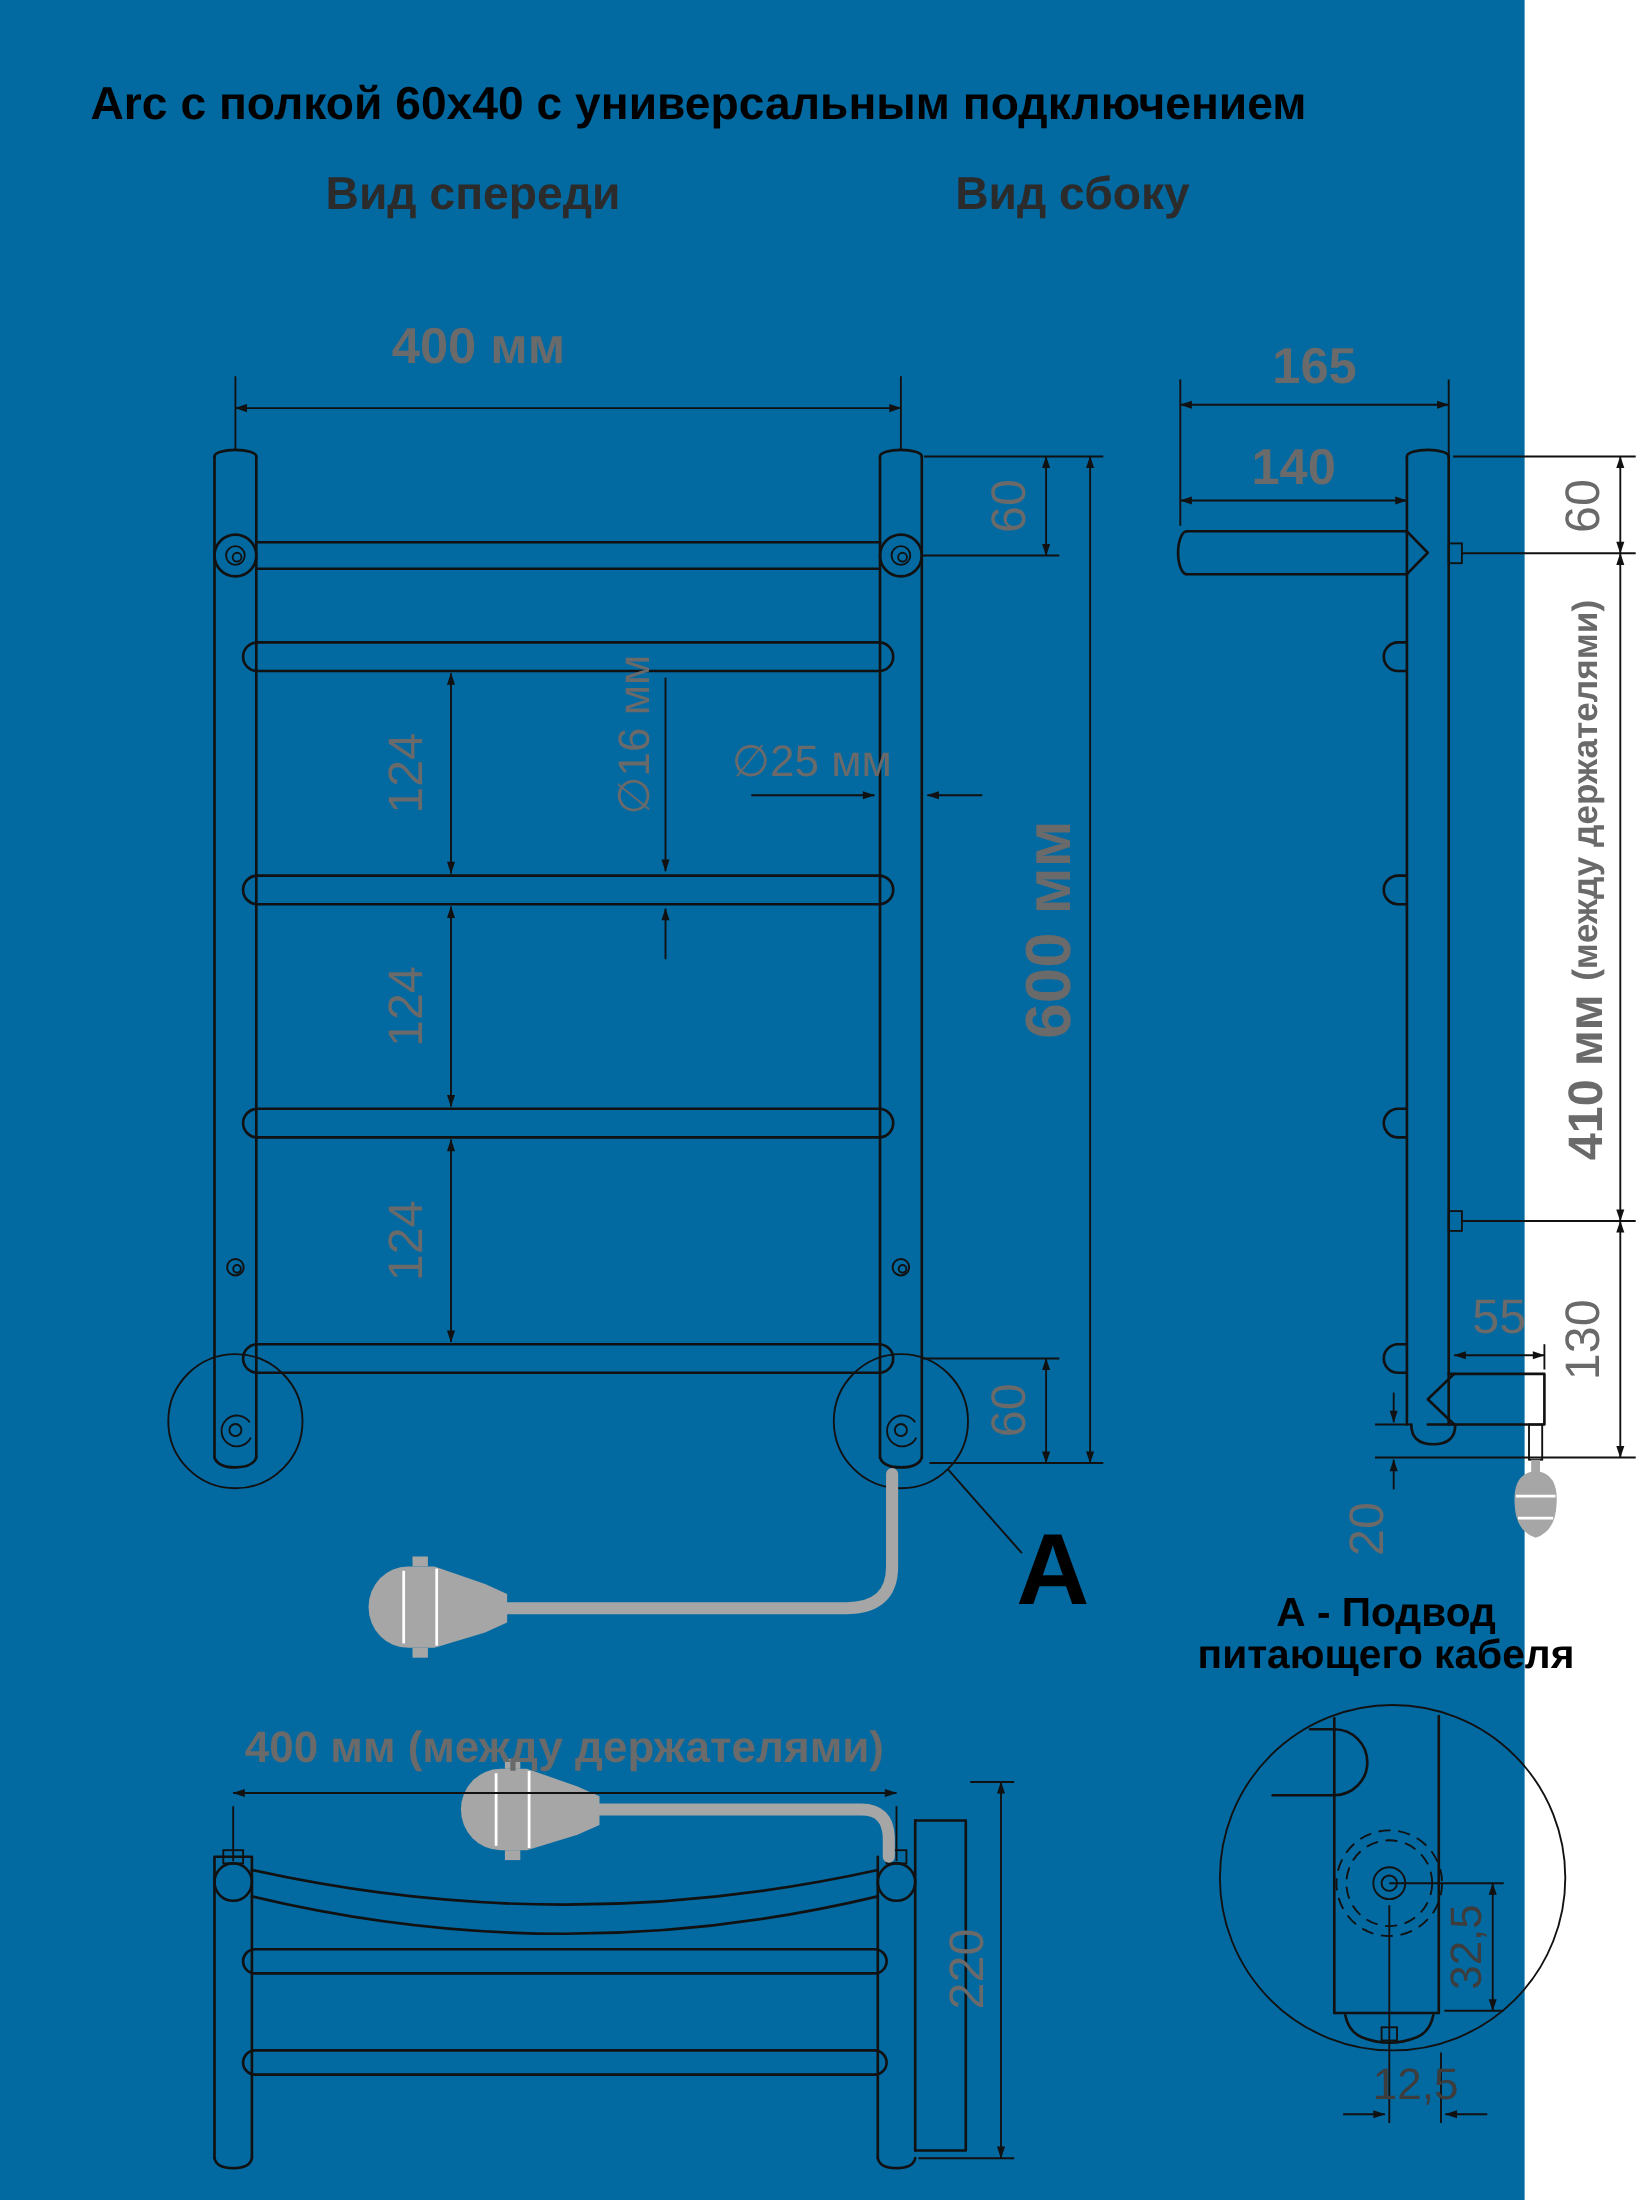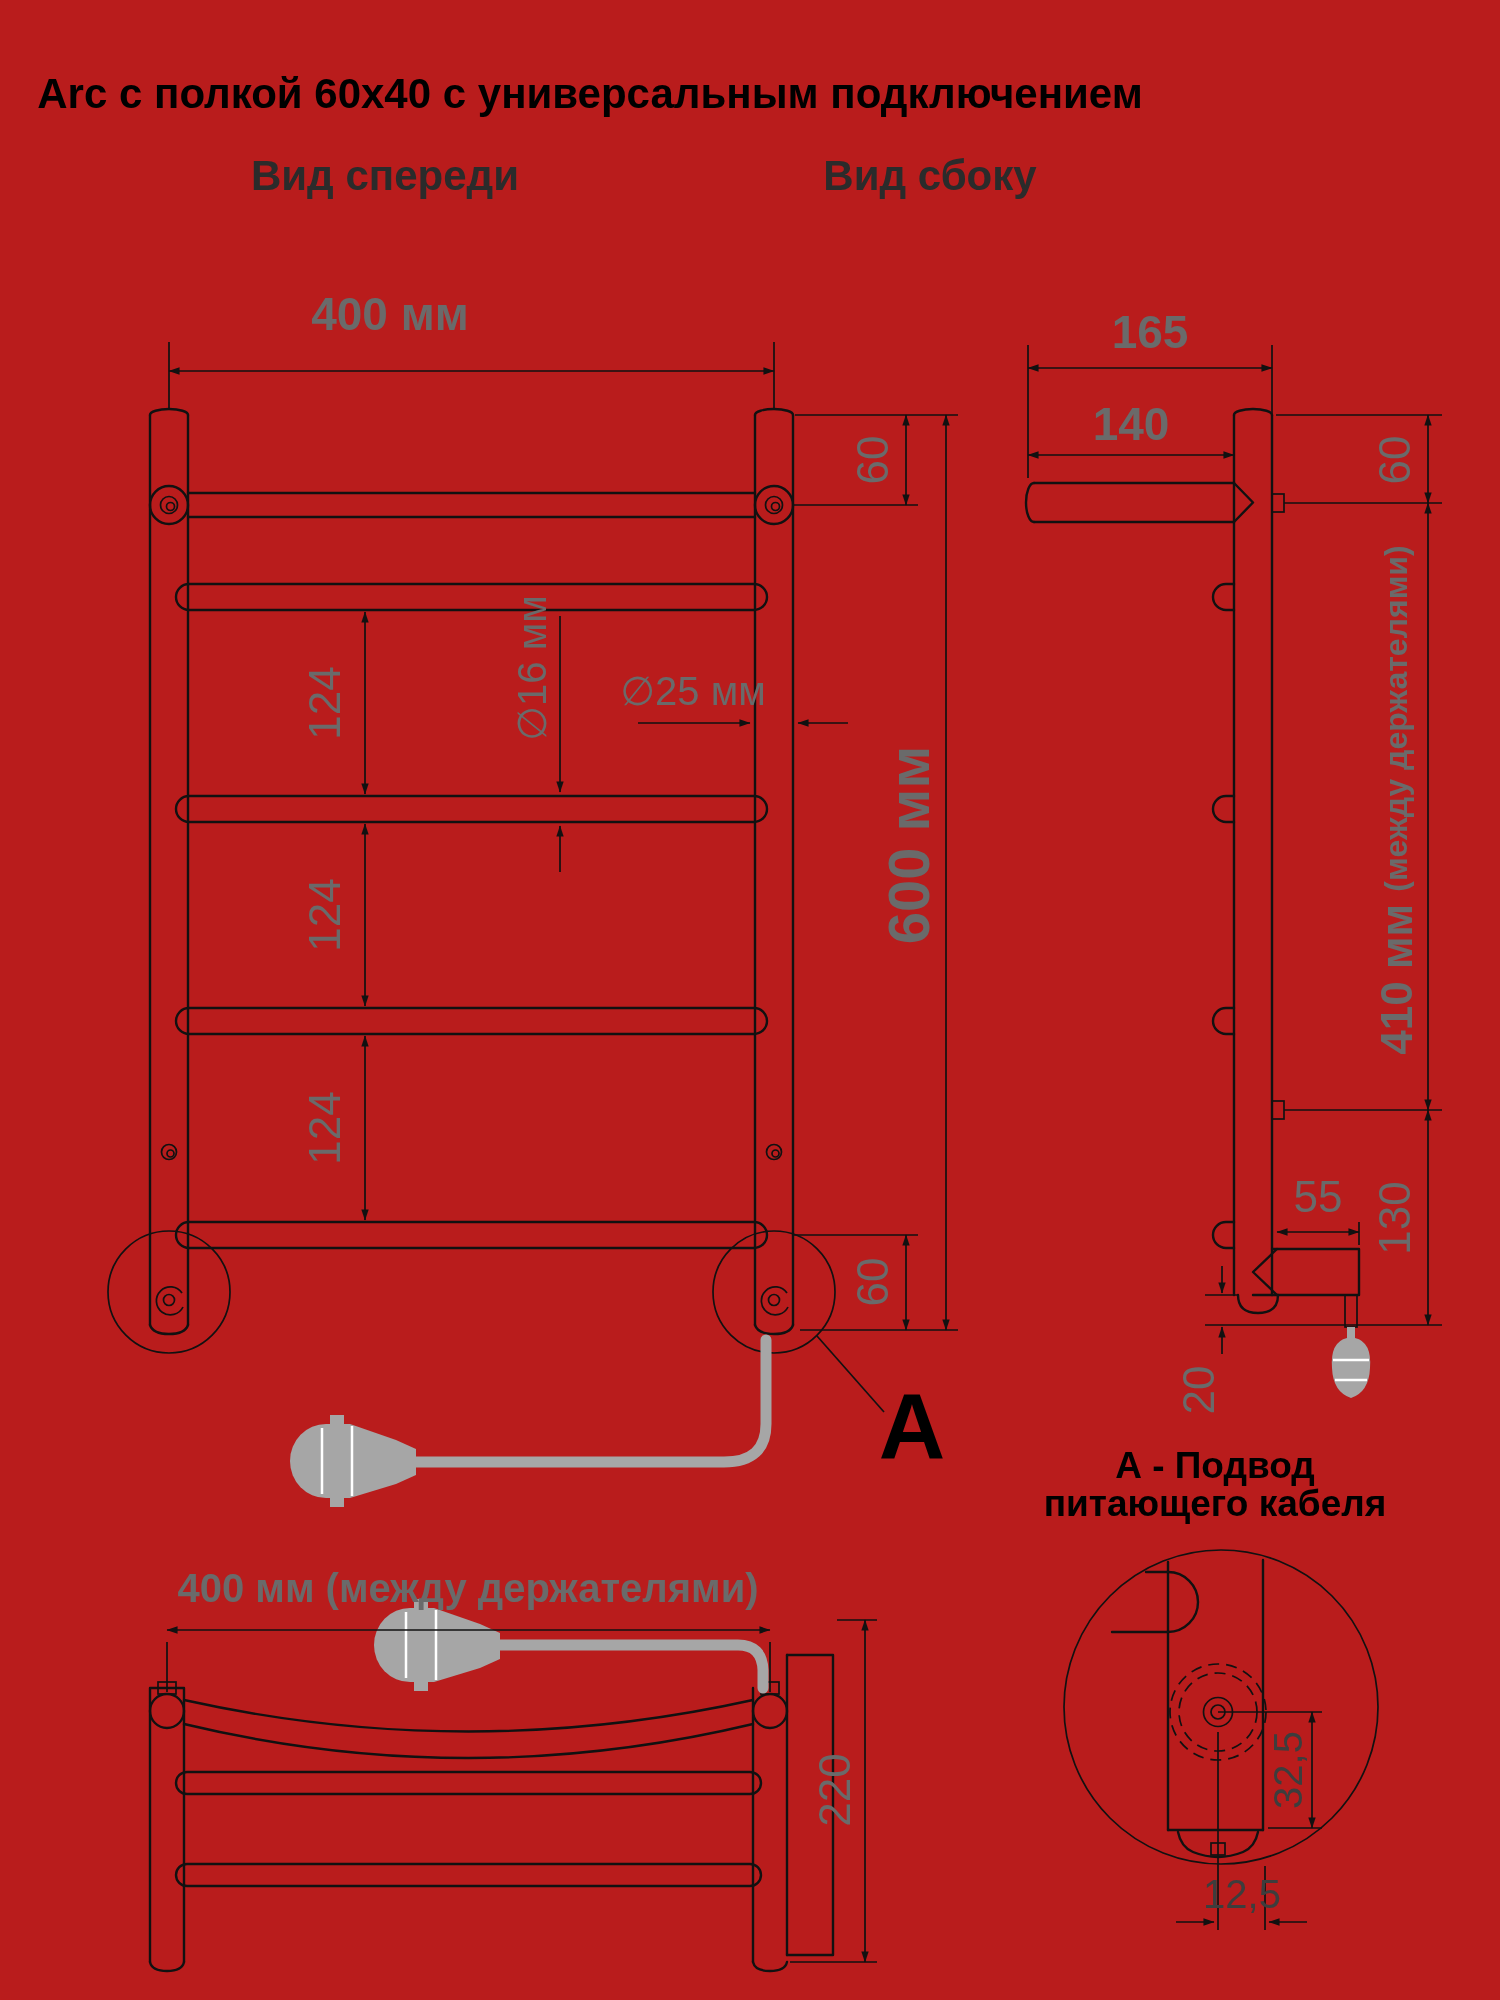--- a/index.html
+++ b/index.html
@@ -1,17 +1,17 @@
 <!DOCTYPE html>
 <html><head>
 <meta charset="utf-8">
 <style>
   html,body{margin:0;padding:0;background:#ffffff;}
-  #page{width:1500px;height:2000px;background:#b91c1c;position:relative;
-        font-family:"Liberation Sans","DejaVu Sans",sans-serif;}
+  #page{width:1341px;height:2000px;background:#0369a1;position:relative;
+        font-family:"Liberation Sans","DejaVu Sans",sans-serif;padding-left:45px;}
   svg{display:block;}
   .outline{fill:none;stroke:#111111;stroke-width:2.4;stroke-linejoin:round;stroke-linecap:round;}
   .thin{fill:none;stroke:#111111;stroke-width:1.7;}
   .dimline{fill:none;stroke:#111111;stroke-width:1.7;}
   .dashed{fill:none;stroke:#111111;stroke-width:1.7;stroke-dasharray:11 7;}
   .cable{fill:none;stroke:#a6a6a6;stroke-width:11;stroke-linecap:round;}
   .plug{fill:#a6a6a6;stroke:none;}
   .seam{stroke:#ffffff;stroke-width:2.5;fill:none;}
   text{fill:#6a6a6a;}
   .t-title{fill:#000000;font-size:42px;font-weight:bold;}

